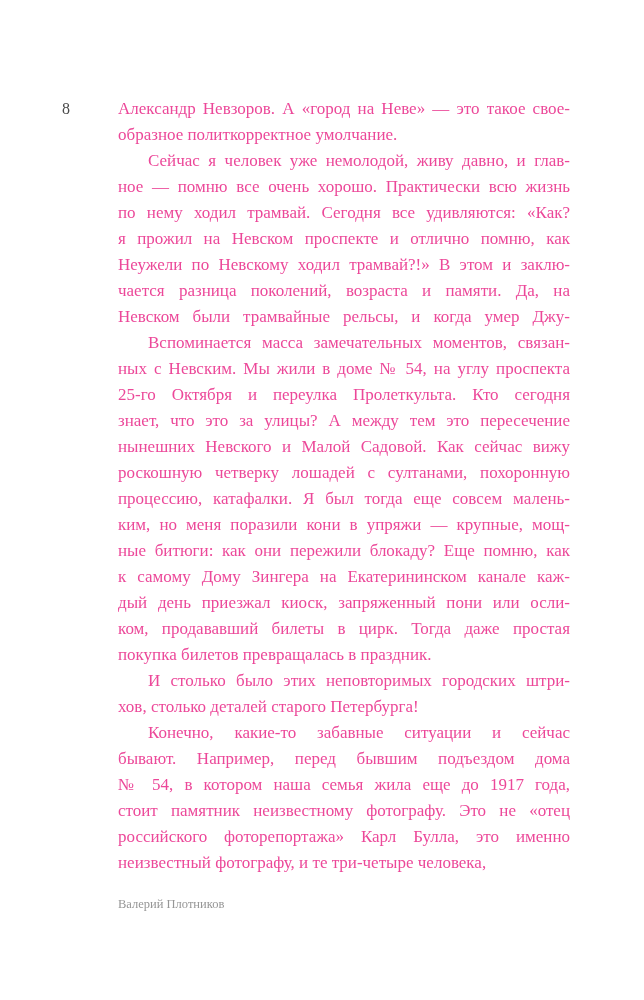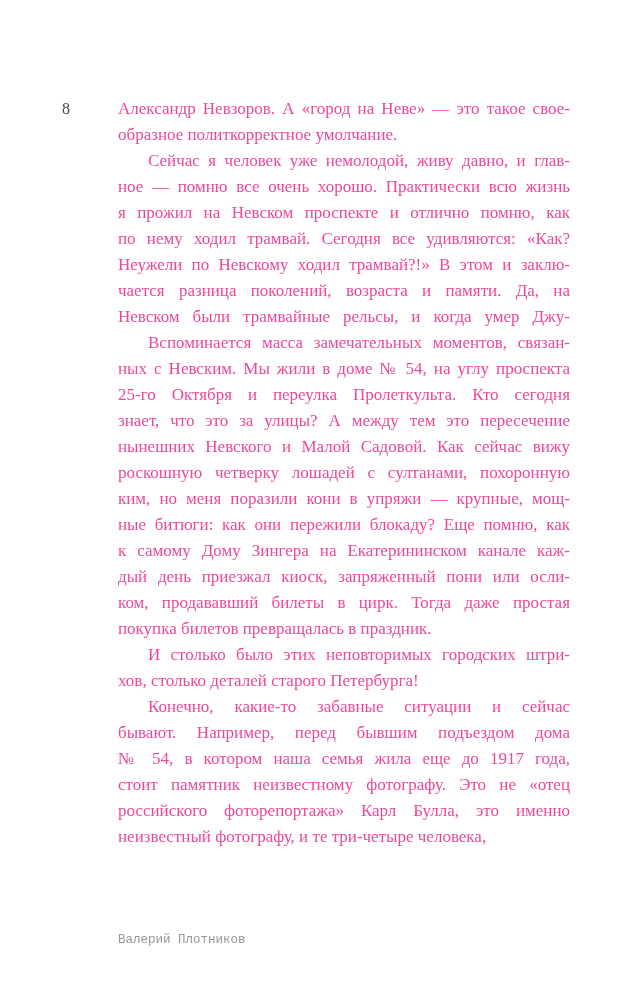--- a/index.html
+++ b/index.html
@@ -41,53 +41,54 @@
   }
   .line.last {
     text-align-last: left;
   }
   .paragraph.indent .line.first {
     text-indent: 30px;
   }
   .footer {
     position: absolute;
     left: 118px;
-    top: 933px;
-    font-family: Liberation Mono, monospace;
+    top: 897px;
+    font-family: Liberation Serif, serif;
     font-size: 12.5px;
     color: #969696;
   }
 </style>
 </head>
 <body>
 
 <div class="page">
   <div class="page-number">8</div>
 
   <div class="text-column">
       <div class="paragraph">
         <div class="line first">Александр Невзоров. А «город на Неве» — это такое свое-</div>
         <div class="line last">образное политкорректное умолчание.</div>
       </div>
       <div class="paragraph indent">
         <div class="line first">Сейчас я человек уже немолодой, живу давно, и глав-</div>
         <div class="line">ное — помню все очень хорошо. Практически всю жизнь</div>
+        <div class="line">по нему ходил трамвай. Сегодня все удивляются: «Как?</div>
         <div class="line">я прожил на Невском проспекте и отлично помню, как</div>
-        <div class="line">по нему ходил трамвай. Сегодня все удивляются: «Как?</div>
         <div class="line">Неужели по Невскому ходил трамвай?!» В этом и заклю-</div>
         <div class="line">чается разница поколений, возраста и памяти. Да, на</div>
         <div class="line">Невском были трамвайные рельсы, и когда умер Джу-</div>
       </div>
       <div class="paragraph indent">
         <div class="line first">Вспоминается масса замечательных моментов, связан-</div>
         <div class="line">ных с Невским. Мы жили в доме № 54, на углу проспекта</div>
         <div class="line">25-го Октября и переулка Пролеткульта. Кто сегодня</div>
         <div class="line">знает, что это за улицы? А между тем это пересечение</div>
         <div class="line">нынешних Невского и Малой Садовой. Как сейчас вижу</div>
         <div class="line">роскошную четверку лошадей с султанами, похоронную</div>
+        <div class="line">процессию, катафалки. Я был тогда еще совсем малень-</div>
         <div class="line">ким, но меня поразили кони в упряжи — крупные, мощ-</div>
         <div class="line">ные битюги: как они пережили блокаду? Еще помню, как</div>
         <div class="line">к самому Дому Зингера на Екатерининском канале каж-</div>
         <div class="line">дый день приезжал киоск, запряженный пони или осли-</div>
         <div class="line">ком, продававший билеты в цирк. Тогда даже простая</div>
         <div class="line last">покупка билетов превращалась в праздник.</div>
       </div>
       <div class="paragraph indent">
         <div class="line first">И столько было этих неповторимых городских штри-</div>
         <div class="line last">хов, столько деталей старого Петербурга!</div>

